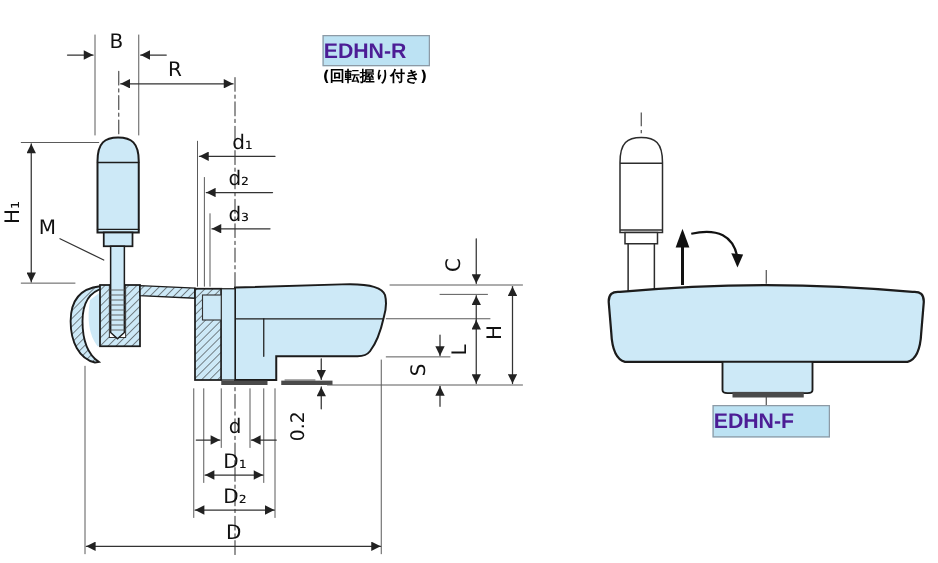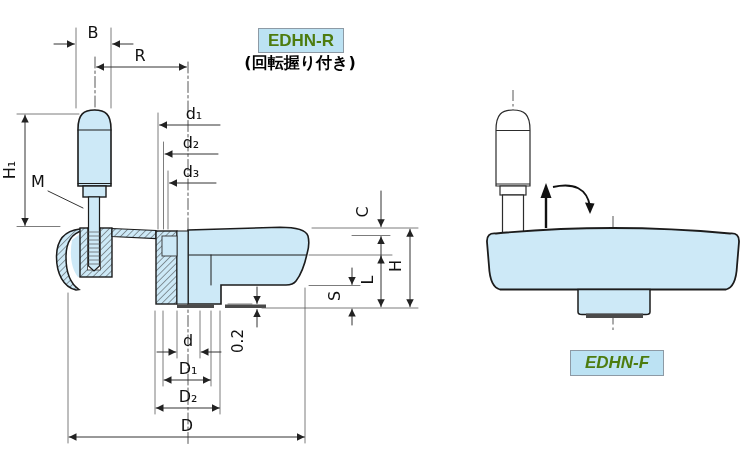--- a/index.html
+++ b/index.html
@@ -1,24 +1,24 @@
 <!DOCTYPE html>
 <html><head>
 <meta charset="utf-8">
 <style>
   html,body{margin:0;padding:0;background:#fff;}
   #stage{position:relative;width:750px;height:450px;background:#ffffff;overflow:hidden;
          font-family:"DejaVu Sans","Liberation Sans",sans-serif;}
   svg{position:absolute;left:0;top:0;}
   .dim-text{font-size:16px;fill:#111;font-family:"DejaVu Sans","Liberation Sans",sans-serif;}
   .dim-text-sm{font-size:15px;fill:#111;font-family:"DejaVu Sans","Liberation Sans",sans-serif;}
-  .label-box{position:absolute;background:#bce2f3;border:1px solid #8d9aa5;color:#4d7c0f;
-             font-weight:bold;font-size:17px;text-align:center;line-height:23px;
+  .label-box{position:absolute;background:#bce2f3;border:1px solid #8d9aa5;color:#4c1d95;
+             font-weight:bold;font-size:17px;text-align:left;line-height:23px;
              font-family:"Liberation Sans","DejaVu Sans",sans-serif;}
-  .caption{position:absolute;color:#000;font-weight:bold;font-size:16px;text-align:center;
+  .caption{position:absolute;color:#000;font-weight:bold;font-size:12px;text-align:center;
            font-family:"DejaVu Sans","Liberation Sans",sans-serif;white-space:nowrap;}
 </style>
 </head>
 <body>
 
 <div id="stage">
 
 <svg width="750" height="450" viewBox="0 0 750 450">
   <defs>
     <marker id="arr" viewBox="0 0 10 10" refX="10" refY="5" markerWidth="11" markerHeight="7.5" orient="auto-start-reverse">
@@ -162,15 +162,15 @@
     <g>
       <path d="M553,187 Q585,180 590,206" fill="none" stroke="#111" stroke-width="1.8"></path>
       <polygon points="590,214 585,202.5 594.5,203.5" fill="#111"></polygon>
     </g>
   </g>
 </svg>
 
 <div class="label-box" style="left:258px;top:28px;width:84px;height:23px;">EDHN-R</div>
 <div class="caption" style="left:230px;top:53px;width:140px;">(回転握り付き)</div>
 
-<div class="label-box" style="left:570px;top:350px;width:92px;height:24px;font-style:italic;">EDHN-F</div>
+<div class="label-box" style="left:570px;top:324px;width:92px;height:24px;">EDHN-F</div>
 
 </div>
 
 </body></html>

